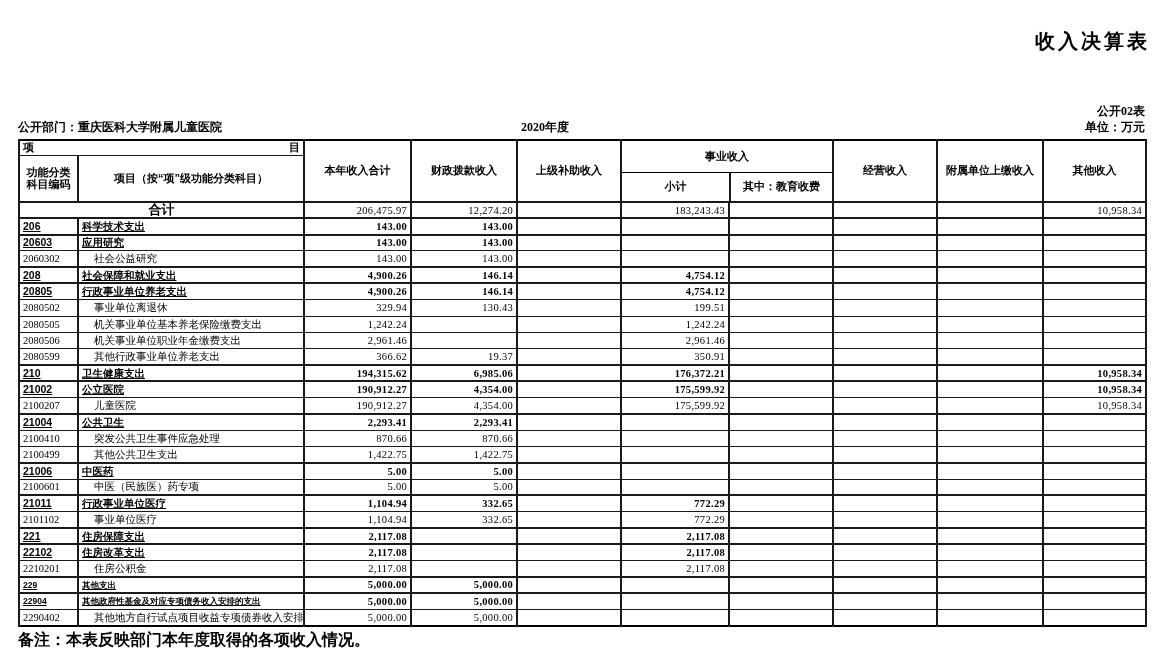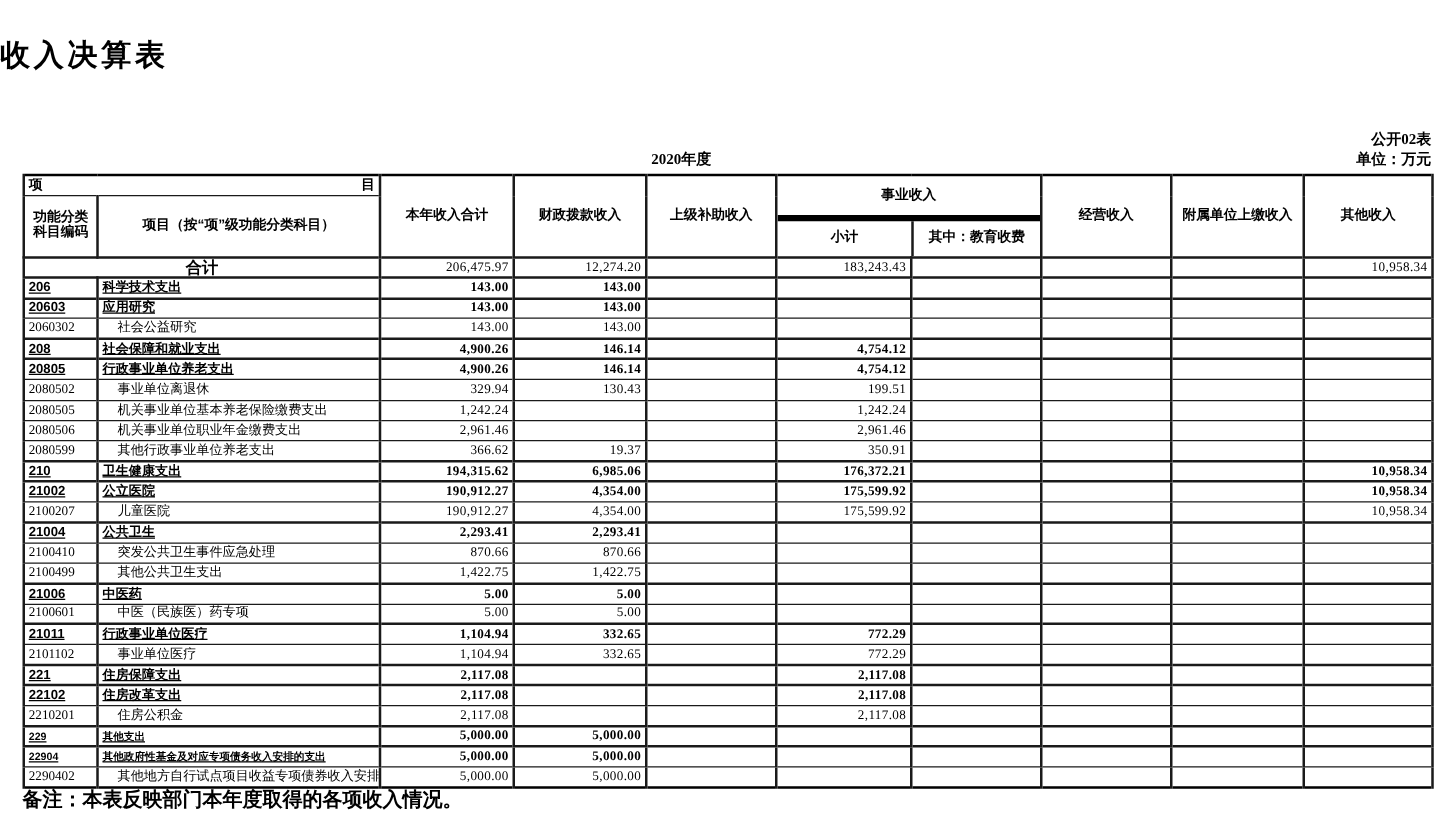--- a/index.html
+++ b/index.html
@@ -1,22 +1,22 @@
 <!DOCTYPE html>
 <html><head>
 <meta charset="utf-8">
 <style>
   html,body{margin:0;padding:0;background:#fff;}
   body{
     width:1162px;height:655px;position:relative;overflow:hidden;
     font-family:"Liberation Serif","DejaVu Serif",serif;color:#000;
   }
   .page-title{
-    position:absolute;top:28px;left:0;right:0;text-align:left;
-    font-size:24px;font-weight:bold;letter-spacing:3px;
+    position:absolute;top:28px;left:0;right:12px;text-align:right;
+    font-size:20px;font-weight:bold;letter-spacing:3px;
     font-family:"Liberation Sans","DejaVu Sans",sans-serif;
   }
   .form-code{position:absolute;top:103px;right:17px;font-size:12px;font-weight:bold;margin-left:44px;}
   .meta-line{position:absolute;top:119px;left:18px;right:17px;height:16px;font-size:12px;font-weight:bold;}
   .dept{position:absolute;left:0;top:0;}
   .year{position:absolute;left:503px;top:0;}
   .unit{position:absolute;right:0;top:0;}
 
   table.acct{
     position:absolute;left:18px;top:139px;width:1127px;
@@ -31,21 +31,21 @@
   tr.h1 td,tr.h2 td{
     text-align:center;font-weight:bold;white-space:normal;
     font-family:"Liberation Sans","DejaVu Sans",sans-serif;font-size:11px;
   }
   tr.h1{height:15px;}
   tr.h2{height:45px;}
   tr.h2 td{border-bottom-width:2px;}
   .item-spread{padding:0 3px;}
   .item-spread .spread{display:flex;justify-content:space-between;}
   td.biz-cell{padding:0;border-bottom-width:2px;}
-  .biz-top{height:31px;border-bottom:5px solid #000000;display:flex;align-items:center;justify-content:center;}
+  .biz-top{height:31px;border-bottom:1px solid #000000;display:flex;align-items:center;justify-content:center;}
   .biz-bottom{display:flex;height:28px;}
   .biz-bottom .sub{width:107px;border-right:2px solid #1a1a1a;display:flex;align-items:center;justify-content:center;}
   .biz-bottom .edu{flex:1;display:flex;align-items:center;justify-content:center;}
 
   tr.data-row{height:16.3px;}
   td.num{text-align:right;letter-spacing:0.3px;}
   td.code{text-align:left;}
   td.name{text-align:left;}
   tr.lv1 td,tr.lv2 td{
     font-weight:bold;border-top-width:2px;
@@ -61,20 +61,21 @@
     font-family:"Liberation Sans","DejaVu Sans",sans-serif;font-size:13px;
   }
   .footer-note{position:absolute;left:18px;top:630px;font-size:16px;font-weight:bold;}
 </style>
 </head>
 <body>
 
 <div class="page-title">收入决算表</div>
 <div class="form-code">公开02表</div>
 <div class="meta-line">
+  <span class="dept">公开部门：重庆医科大学附属儿童医院</span>
   <span class="year">2020年度</span>
   <span class="unit">单位：万元</span>
 </div>
 
 <table class="acct">
   <colgroup>
     <col style="width:59px">
       <col style="width:226px">
       <col style="width:107px">
     <col style="width:106px">

